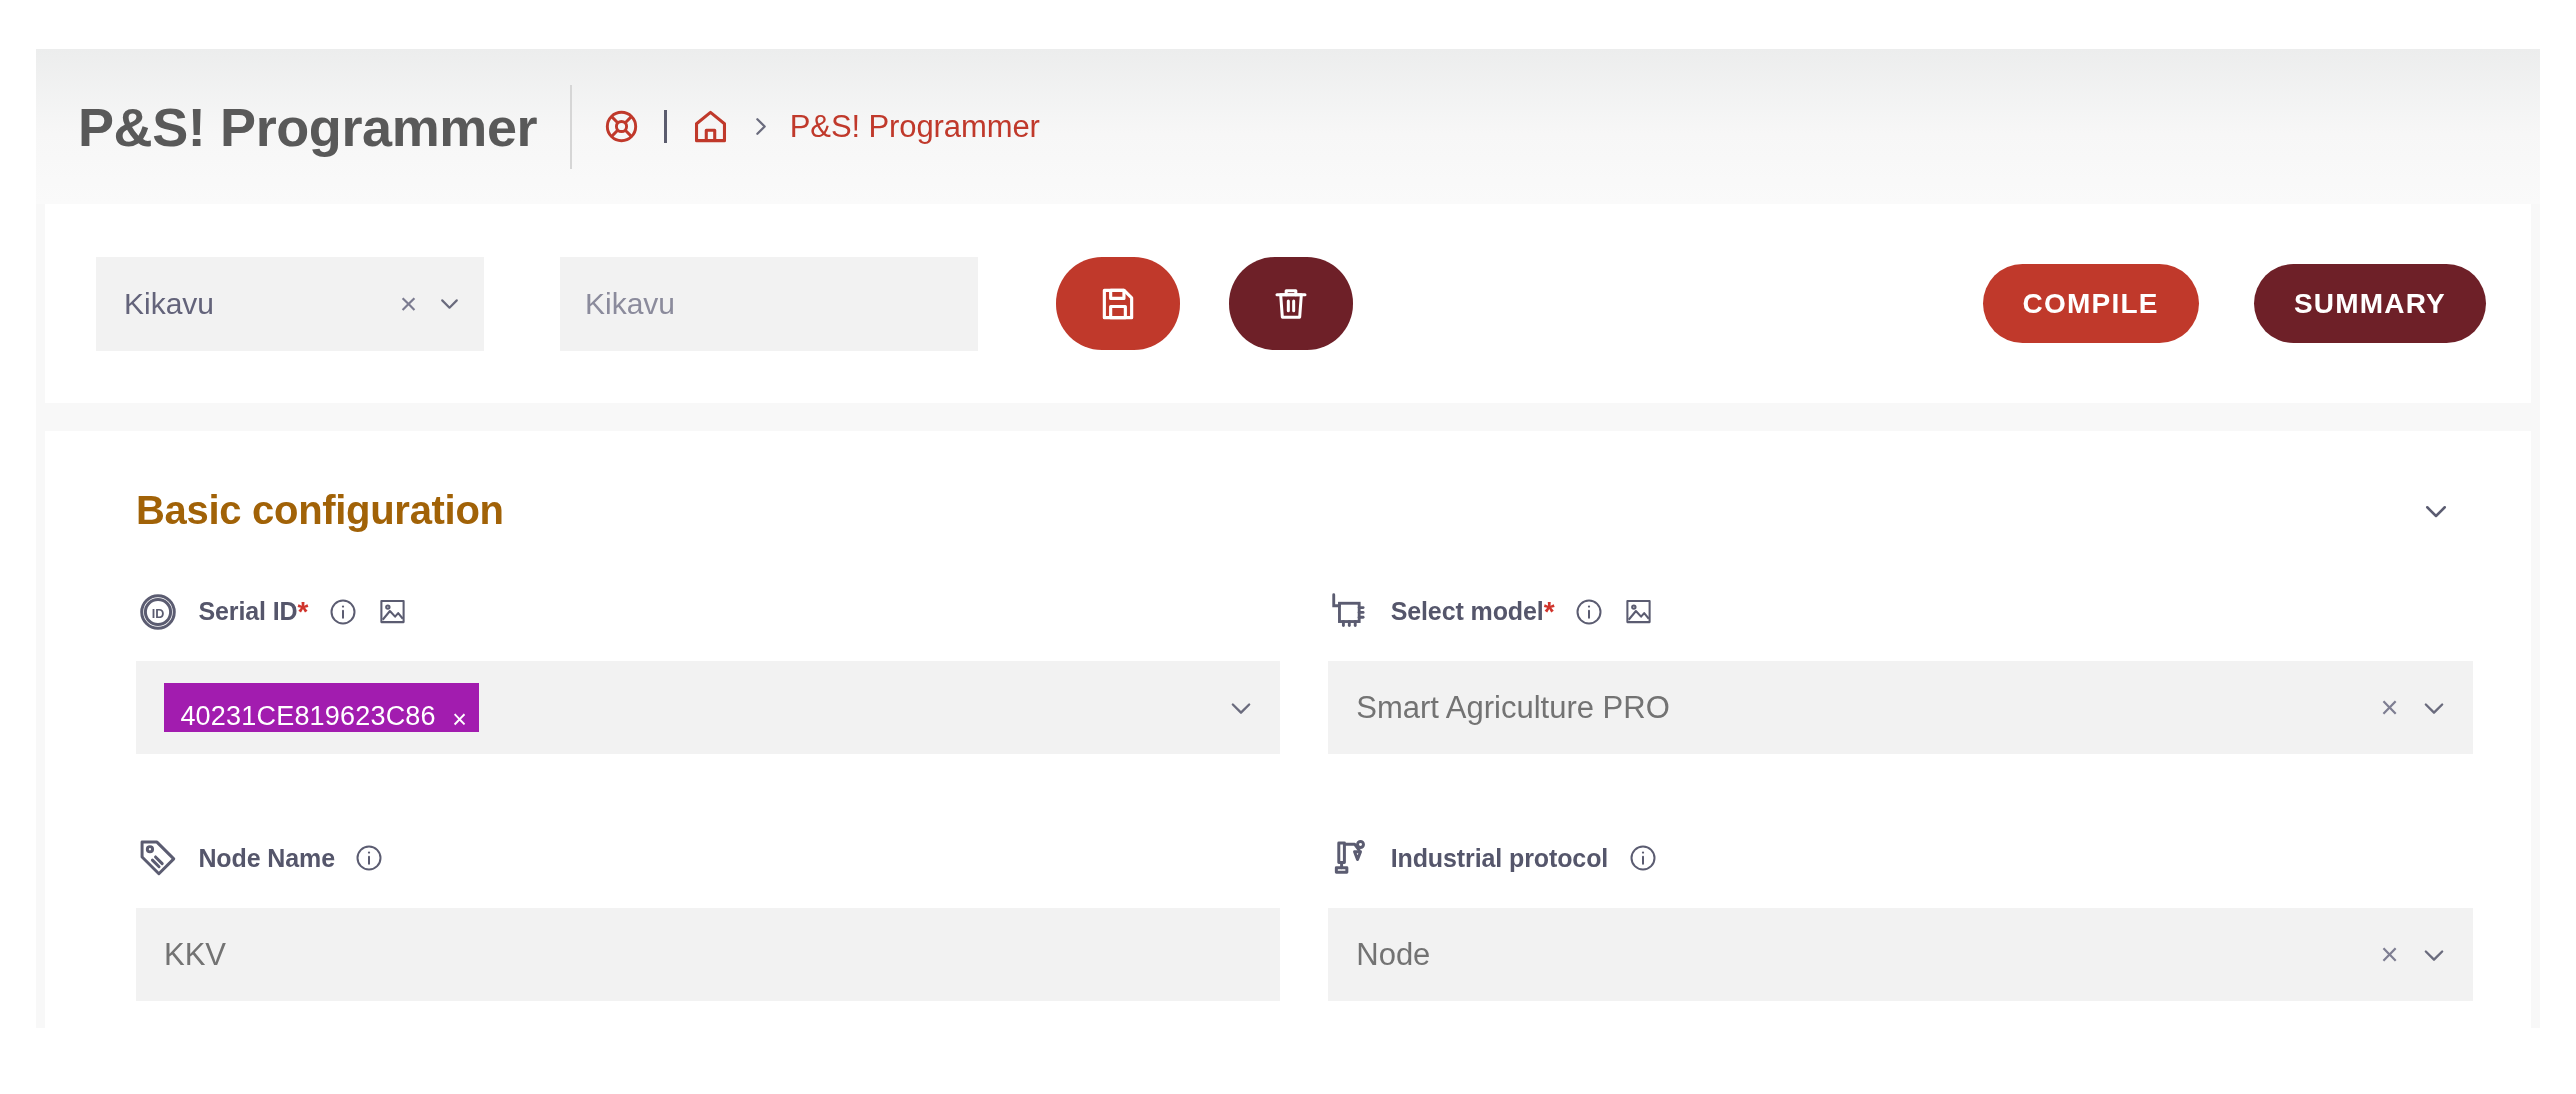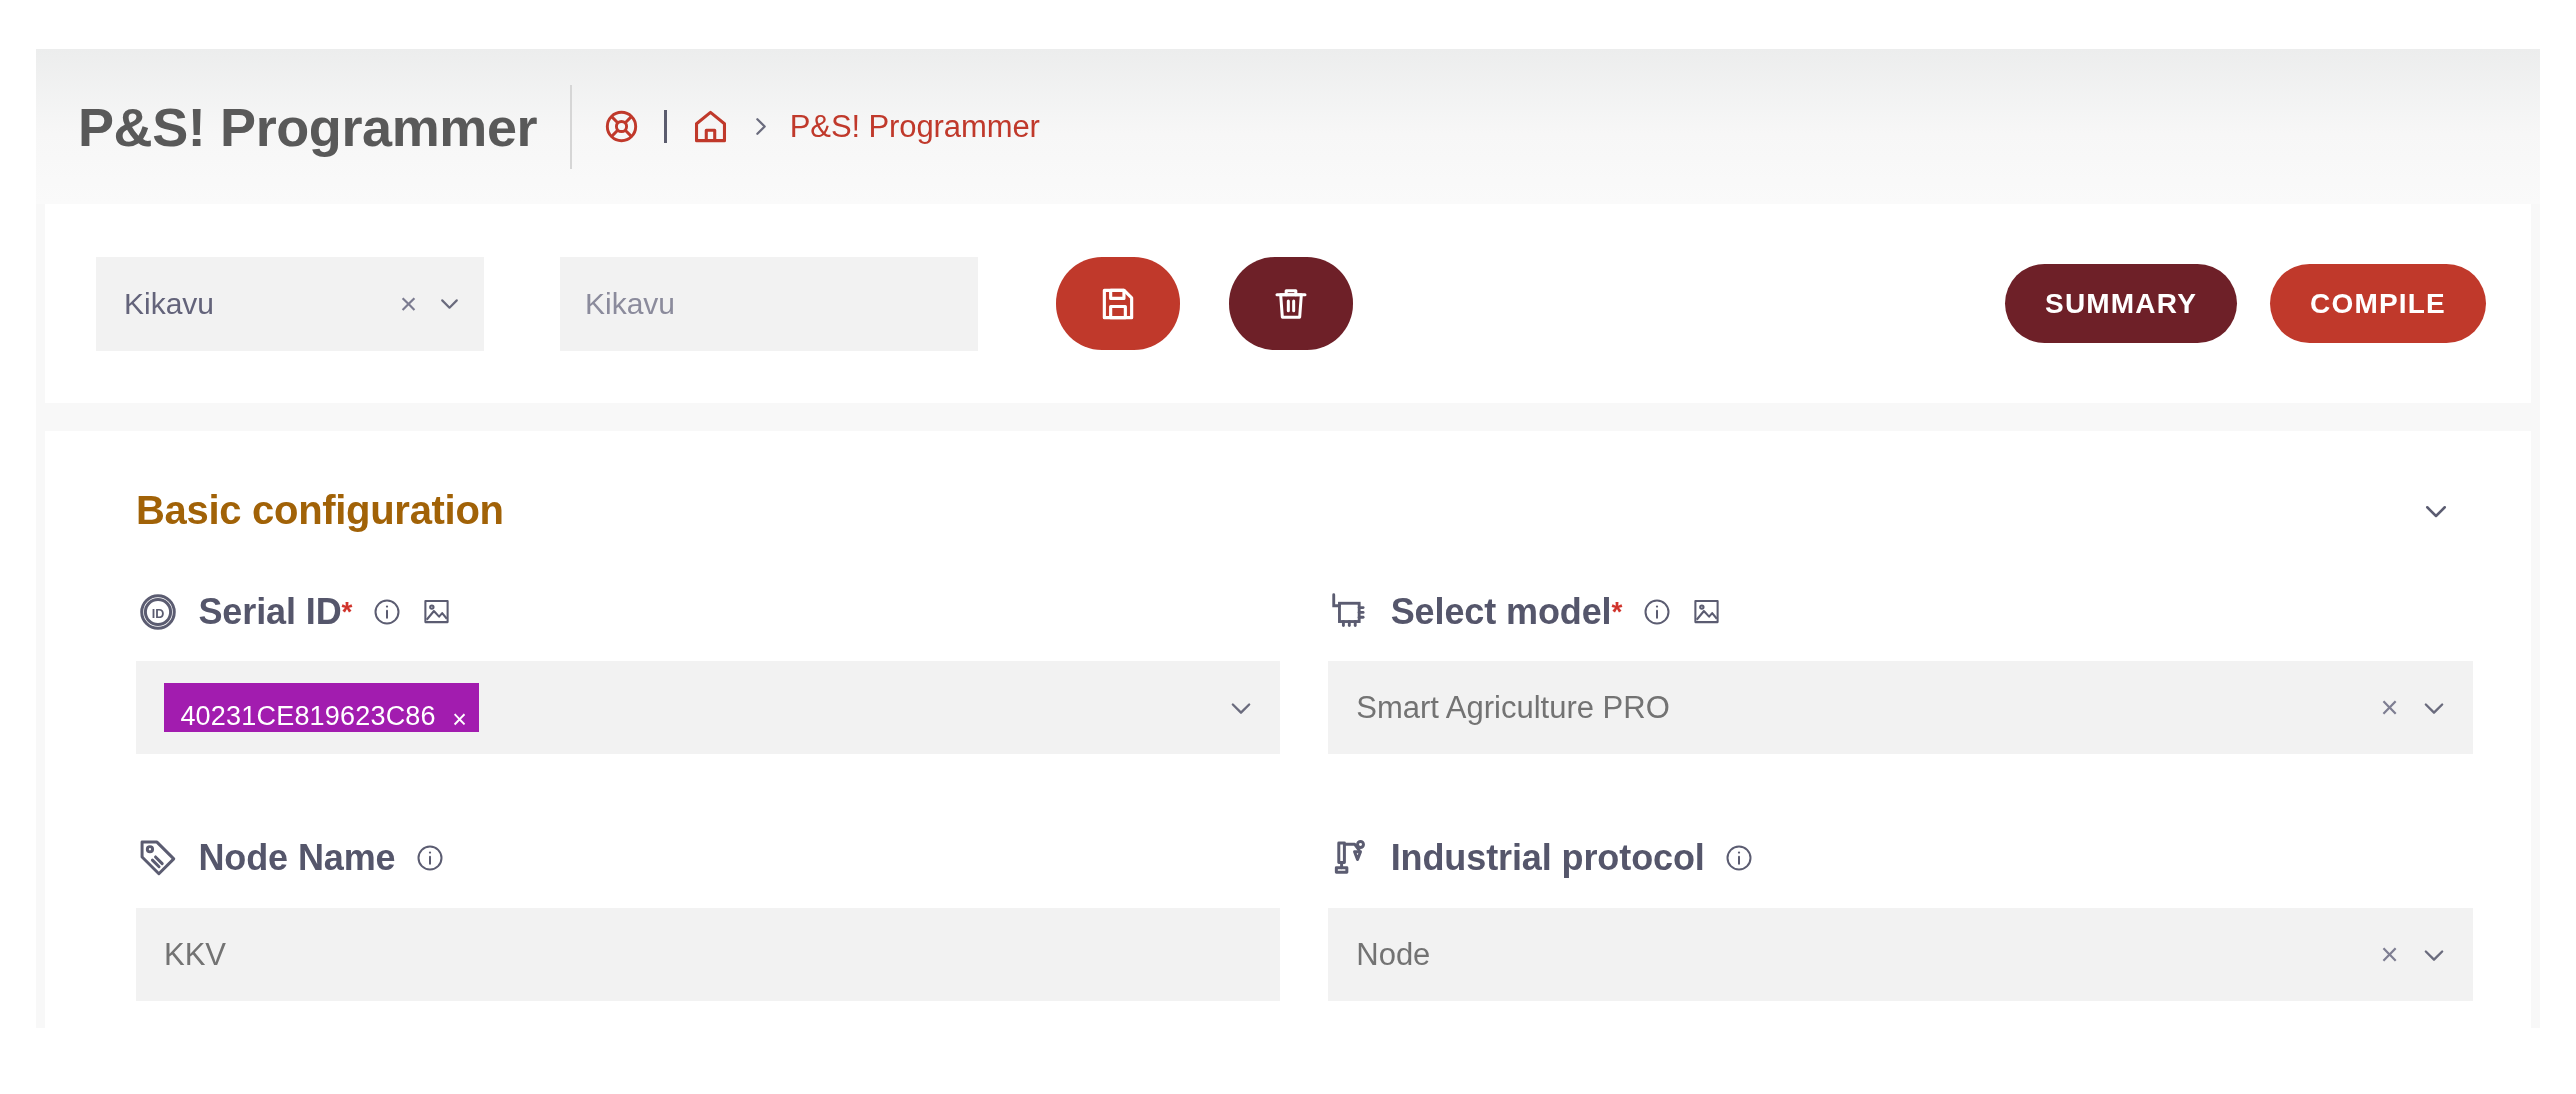--- a/index.html
+++ b/index.html
@@ -220,21 +220,21 @@
     width: 43px;
     height: 43px;
     display: inline-flex;
     align-items: center;
     justify-content: center;
     margin-right: 19.4px;
     flex: none;
   }
 
   .field-label {
-    font-size: 36px;
+    font-size: 25px;
     font-weight: 700;
     color: #55566b;
     letter-spacing: -0.1px;
     white-space: nowrap;
   }
 
   .req { color: #d0342c; font-size: 28px; font-weight: 700; }
 
   .info-icon, .img-icon {
     margin-left: 19.4px;
@@ -365,22 +365,22 @@
             <line x1="3.6" y1="6.4" x2="20.4" y2="6.4"></line>
             <path d="M9.1 6.4V4.1h5.8v2.3"></path>
             <path d="M5.8 6.4h12.4l-1 13.5H6.8z"></path>
             <line x1="10.4" y1="10.2" x2="10.4" y2="16"></line>
             <line x1="13.6" y1="10.2" x2="13.6" y2="16"></line>
           </svg>
         </button>
 
         <div class="spacer"></div>
 
+        <button class="pill-btn btn-compile">COMPILE</button>
         <button class="pill-btn btn-summary">SUMMARY</button>
-        <button class="pill-btn btn-compile">COMPILE</button>
       </div>
     </div>
 
     <div class="gap"></div>
 
     <div class="card">
       <div class="config">
 
         <div class="section-head">
           <span class="section-title">Basic configuration</span>

